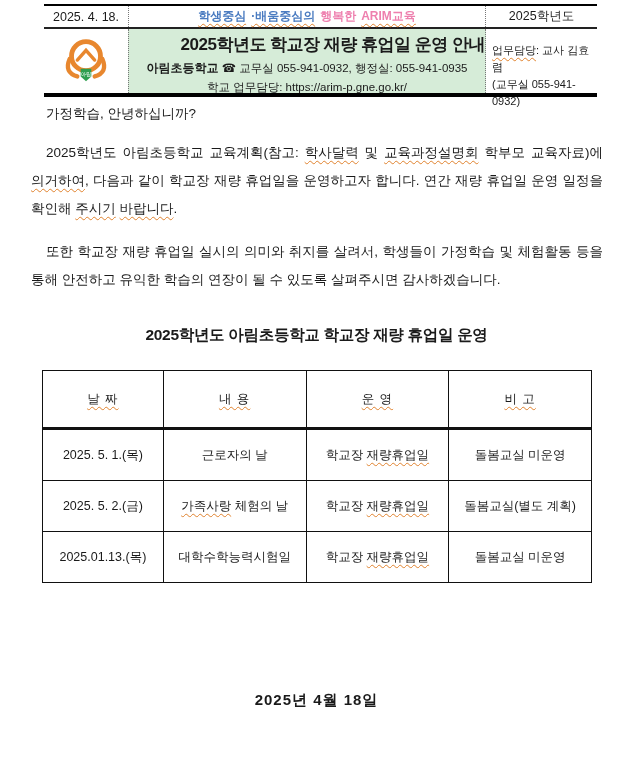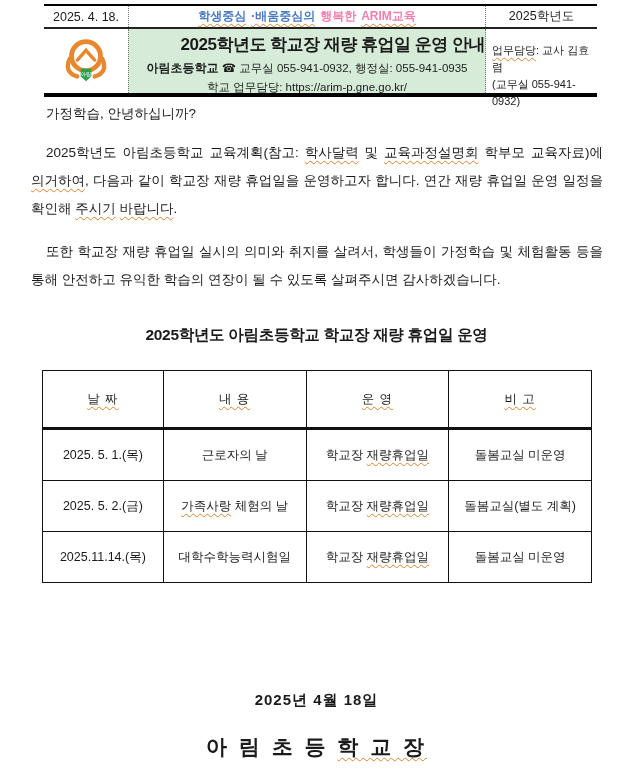--- a/index.html
+++ b/index.html
@@ -130,24 +130,23 @@
           <td>학교장 <span class="sc">재량휴업일</span></td>
           <td>돌봄교실 미운영</td>
         </tr>
         <tr>
           <td>2025. 5. 2.(금)</td>
           <td><span class="sc">가족사랑</span> 체험의 날</td>
           <td>학교장 <span class="sc">재량휴업일</span></td>
           <td>돌봄교실(별도 계획)</td>
         </tr>
         <tr>
-          <td>2025.11.14.(목)</td>
+          <td>2025.01.13.(목)</td>
           <td>대학수학능력시험일</td>
           <td>학교장 <span class="sc">재량휴업일</span></td>
           <td>돌봄교실 미운영</td>
         </tr>
       </tbody>
   </table>
 
   <div class="fdate">2025년 4월 18일</div>
-  <div class="fsign">아 림 초 등 <span class="sc">학 교 장</span></div>
 
 </div>
 
 </body></html>

